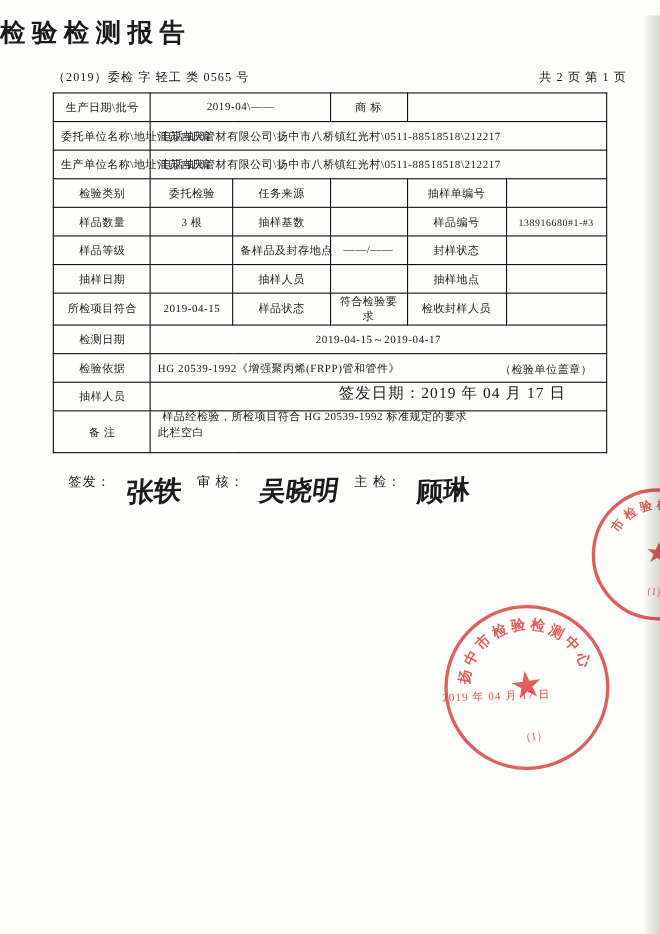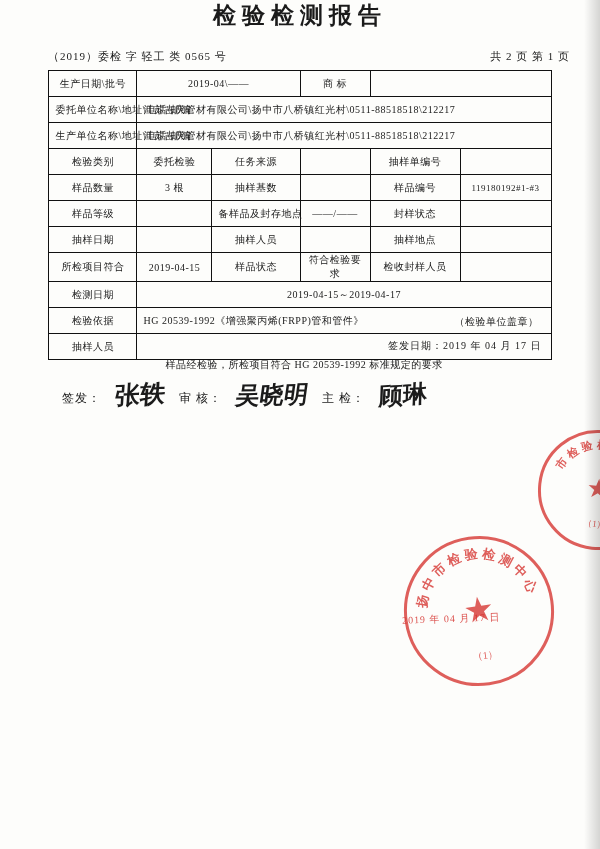--- a/index.html
+++ b/index.html
@@ -19,24 +19,24 @@
   }
   .title1 {
     text-align: center;
     font-size: 21px;
     font-weight: bold;
     letter-spacing: 3px;
     margin-top: 38px;
     font-family: "DejaVu Serif", serif;
   }
   .title2 {
-    text-align: center;
     font-size: 23px;
     font-weight: bold;
     letter-spacing: 6px;
+    margin-top: 14px;
     font-family: "DejaVu Serif", serif;
   }
   .meta-row {
     display: flex;
     justify-content: space-between;
     align-items: flex-start;
     margin: 18px 30px 6px 48px;
     font-size: 11px;
     letter-spacing: 1px;
   }
@@ -56,37 +56,37 @@
   }
   td.lbl { text-align: center; white-space: nowrap; }
   td.val { text-align: center; }
   td.val-left { text-align: left; padding-left: 10px; }
   .wide-val { text-align: center; }
   .tall { height: 60px; }
   .taller { height: 100px; }
   .basis-cell { text-align: left; padding-left: 14px; }
   .concl-cell { position: relative; padding: 0; height: 100px; }
   .concl-text {
-    position: absolute; left: 28px; top: 24px;
+    position: absolute; left: 10px; top: 24px;
     font-size: 10px; letter-spacing:.5px;
   }
   .seal-label {
     position: absolute; right: 12px; bottom: 30px;
     font-size: 10px;
   }
   .sign-date {
-    position: absolute; right: 9px; bottom: 6px;
-    font-size: 10px; letter-spacing: 1px; text-align: center;
+    position: absolute; right: 36px; bottom: 6px;
+    font-size: 14px; letter-spacing: 1px; text-align: center;
   }
   .note-cell { text-align: left; padding-left: 12px; }
 
   
   .sign-row {
     display: flex;
-    align-items: flex-end;
+    align-items: flex-start;
     margin: 18px 0 0 62px;
     font-size: 12px;
     gap: 4px;
   }
   .sign-lbl { font-size: 12px; letter-spacing: 1px; padding-bottom: 4px;}
   .hand {
     font-family: "DejaVu Serif", serif;
     font-size: 25px;
     color: #1b1b1b;
     transform: skewX(-7deg) rotate(-3deg);
@@ -199,21 +199,21 @@
         <td class="val"></td>
         <td class="lbl">抽样单编号</td>
         <td class="val"></td>
       </tr>
       <tr>
         <td class="lbl">样品数量</td>
         <td class="val">3 根</td>
         <td class="lbl">抽样基数</td>
         <td class="val"></td>
         <td class="lbl">样品编号</td>
-        <td class="val" style="font-size:9px">119180192#1-#3</td>
+        <td class="val" style="font-size:9px">138916680#1-#3</td>
       </tr>
       <tr>
         <td class="lbl">样品等级</td>
         <td class="val"></td>
         <td class="lbl">备样品及封存地点</td>
         <td class="val">——/——</td>
         <td class="lbl">封样状态</td>
         <td class="val"></td>
       </tr>
       <tr>
@@ -240,20 +240,24 @@
         <td class="lbl tall">检验依据</td>
         <td class="basis-cell tall" colspan="5">HG 20539-1992《增强聚丙烯(FRPP)管和管件》</td>
       </tr>
       <tr>
         <td class="lbl taller">抽样人员</td>
         <td class="concl-cell taller" colspan="5">
           <div class="concl-text">样品经检验，所检项目符合 HG 20539-1992 标准规定的要求</div>
           <div class="seal-label">（检验单位盖章）</div>
           <div class="sign-date">签发日期：2019 年 04 月 17 日</div>
         </td>
+      </tr>
+      <tr>
+        <td class="lbl" style="height:38px">备    注</td>
+        <td class="note-cell" colspan="5">此栏空白</td>
       </tr>
     </tbody>
   </table>
 
   <div class="sign-row">
     <span class="sign-lbl">签发：</span>
     <span class="hand">张轶</span>
     <span class="sign-lbl">审 核：</span>
     <span class="hand b">吴晓明</span>
     <span class="sign-lbl">主 检：</span>

